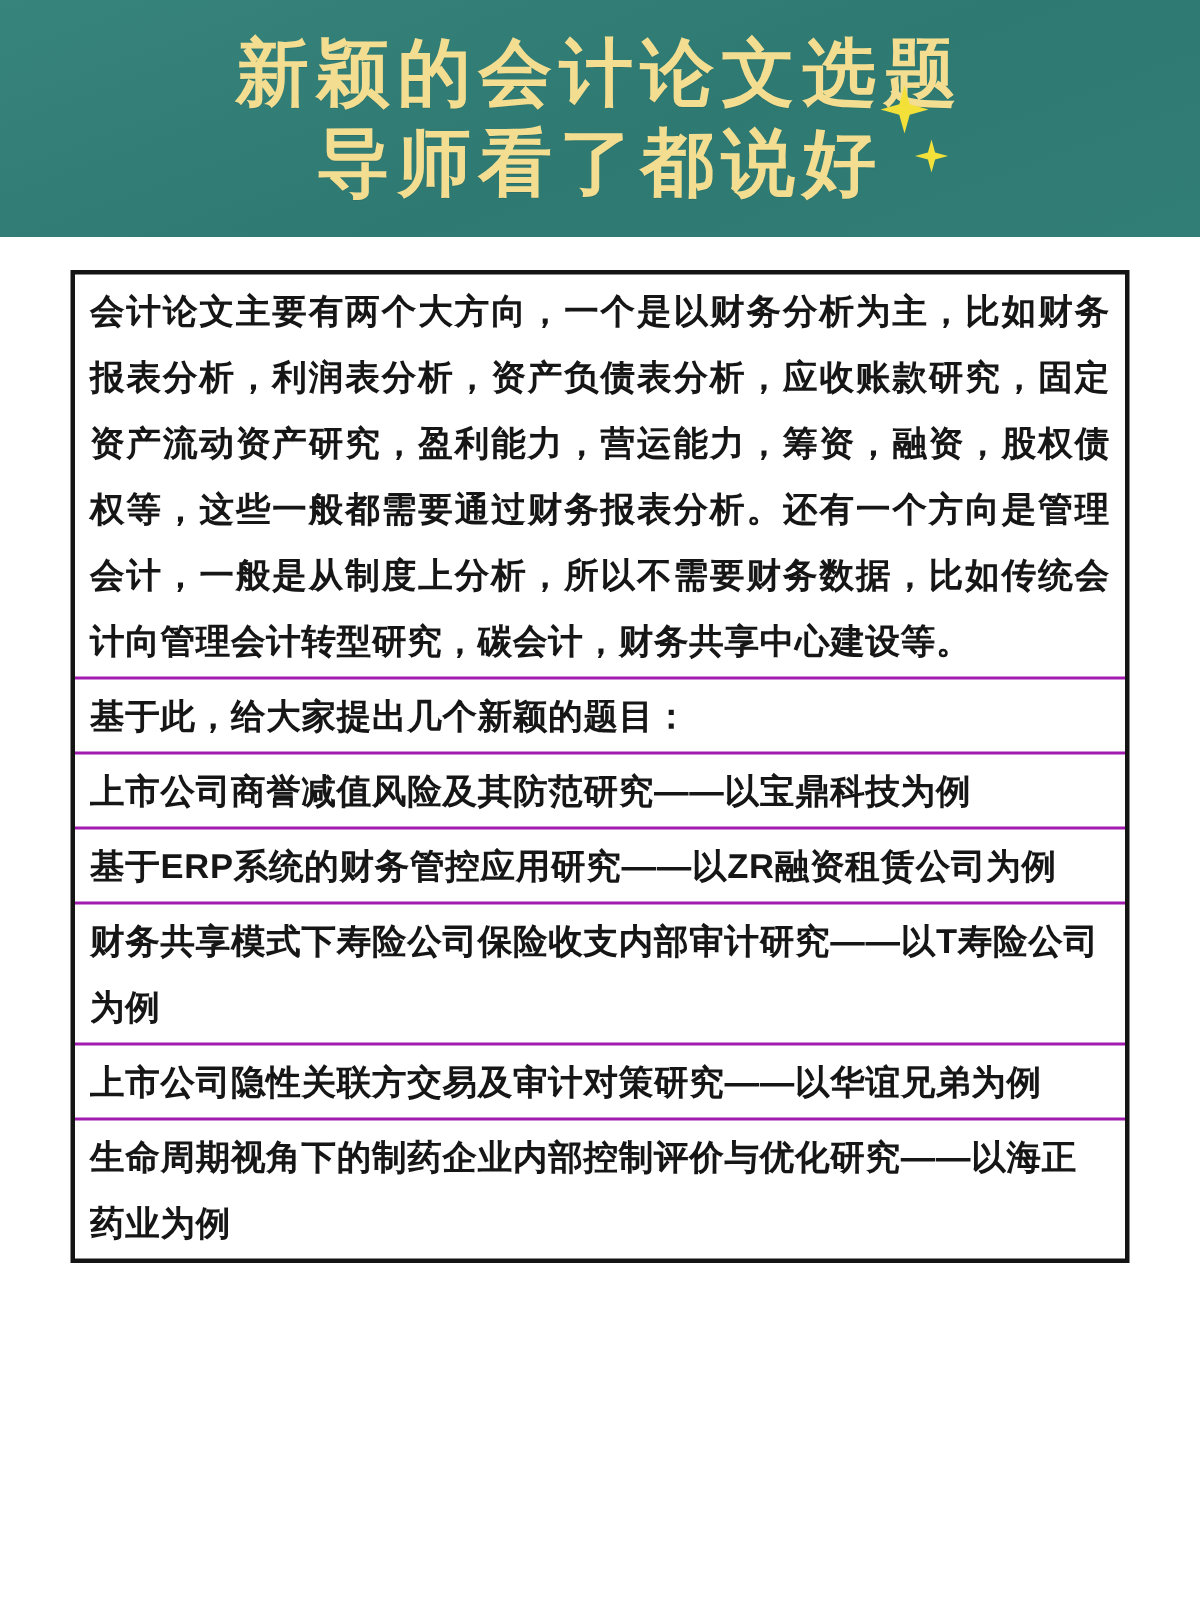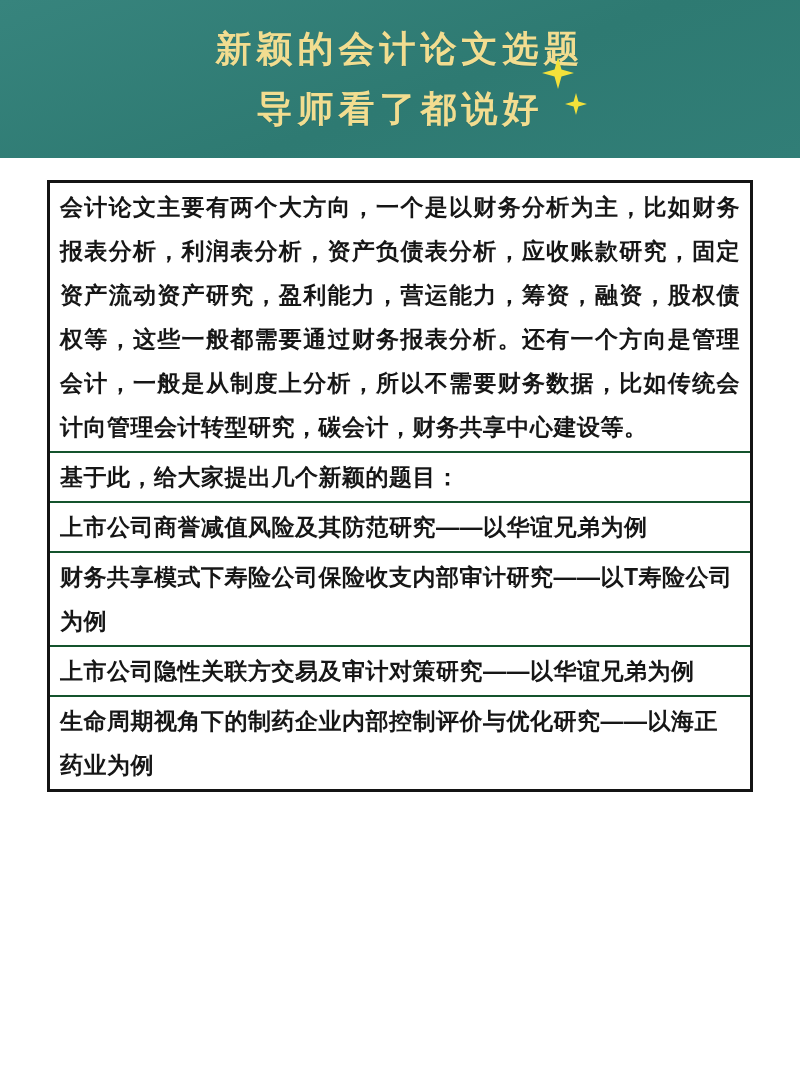--- a/index.html
+++ b/index.html
@@ -20,21 +20,21 @@
     height: 158px;
     background: linear-gradient(160deg, #37847d 0%, #2e7a72 55%, #317e77 100%);
     display: flex;
     flex-direction: column;
     align-items: center;
     justify-content: center;
   }
   .title-line {
     color: #f2dd90;
     font-weight: 800;
-    font-size: 36px;
+    font-size: 49px;
     line-height: 60px;
     letter-spacing: 5px;
     text-align: center;
     text-shadow: 0 1px 0 rgba(0,0,0,0.08);
     white-space: nowrap;
   }
   .title-line2-wrap {
     position: relative;
     display: inline-block;
   }
@@ -50,21 +50,21 @@
   
   .sheet {
     position: absolute;
     left: 47px;
     right: 47px;
     top: 180px;
     border: 3px solid #141414;
     background: #ffffff;
   }
   .row {
-    border-top: 2px solid #14532d;
+    border-top: 2px solid #a21caf;
     padding: 2px 10px 2px 10px;
     color: #161616;
     font-weight: 700;
     font-size: 23px;
     line-height: 44px;
     letter-spacing: 0.5px;
   }
   .row:first-child { border-top: none; }
   .row.intro { text-align: justify; }
   .row.lead { font-weight: 800; }
@@ -81,20 +81,21 @@
       <svg class="sparkles" viewBox="0 0 48 58" xmlns="http://www.w3.org/2000/svg" aria-hidden="true">
         <path d="M16 0 L19.5 12.5 L32 16 L19.5 19.5 L16 32 L12.5 19.5 L0 16 L12.5 12.5 Z" fill="#f3e13a"></path>
         <path d="M34 36 L36.4 44.6 L45 47 L36.4 49.4 L34 58 L31.6 49.4 L23 47 L31.6 44.6 Z" fill="#f3e13a"></path>
       </svg>
     </div>
   </div>
 
   <div class="sheet">
     <div class="row intro">会计论文主要有两个大方向，一个是以财务分析为主，比如财务报表分析，利润表分析，资产负债表分析，应收账款研究，固定资产流动资产研究，盈利能力，营运能力，筹资，融资，股权债权等，这些一般都需要通过财务报表分析。还有一个方向是管理会计，一般是从制度上分析，所以不需要财务数据，比如传统会计向管理会计转型研究，碳会计，财务共享中心建设等。</div>
     <div class="row lead">基于此，给大家提出几个新颖的题目：</div>
-    <div class="row">上市公司商誉减值风险及其防范研究——以华谊兄弟为例</div>
+    <div class="row">上市公司商誉减值风险及其防范研究——以宝鼎科技为例</div>
+    <div class="row">基于ERP系统的财务管控应用研究——以ZR融资租赁公司为例</div>
     <div class="row">财务共享模式下寿险公司保险收支内部审计研究——以T寿险公司为例</div>
     <div class="row">上市公司隐性关联方交易及审计对策研究——以华谊兄弟为例</div>
     <div class="row">生命周期视角下的制药企业内部控制评价与优化研究——以海正药业为例</div>
 
   </div>
 
 </div>
 
 </body></html>

